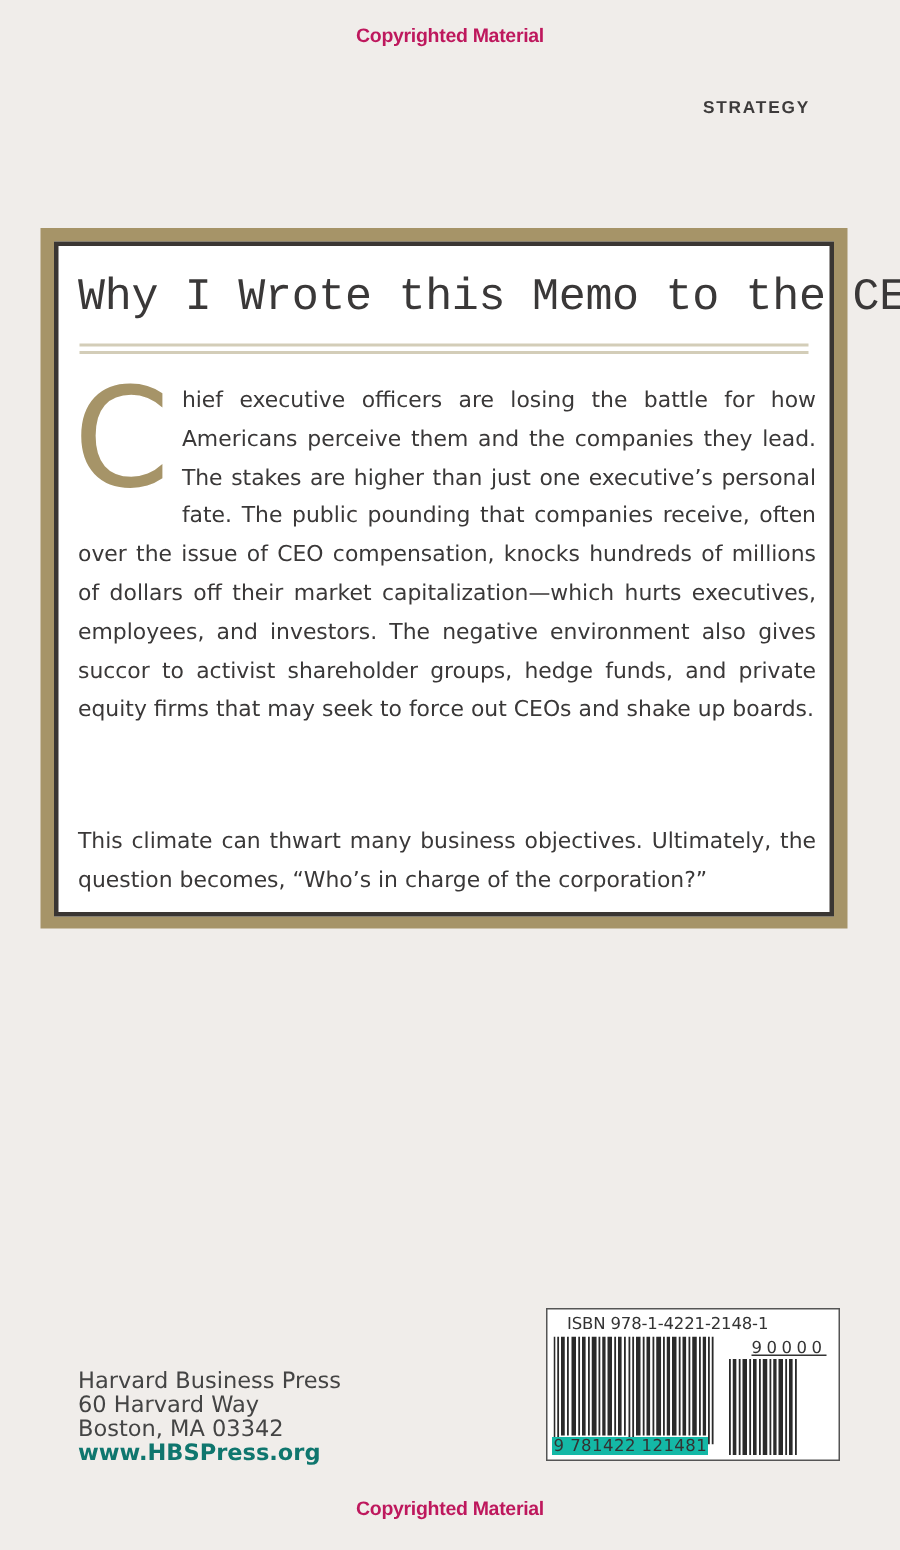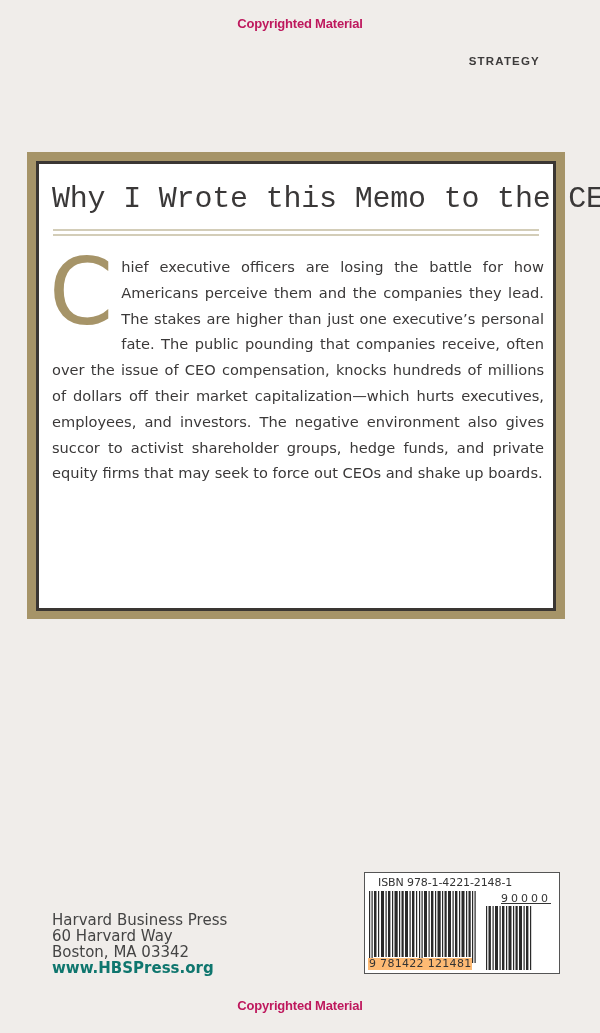--- a/index.html
+++ b/index.html
@@ -8,21 +8,21 @@
     font-family:"DejaVu Sans", sans-serif; color:#3a3838;
   }
   .copyright {
     position:absolute; left:0; width:600px; text-align:center;
     font-family:"Liberation Sans", sans-serif; font-weight:bold; font-size:13px;
     color:#be185d; letter-spacing:-0.2px;
   }
   .copyright.top { top:16px; }
   .copyright.bottom { top:998px; }
   .category {
-    position:absolute; top:55px; right:60px; font-family:"Liberation Sans", sans-serif;
+    position:absolute; top:66px; right:60px; font-family:"Liberation Sans", sans-serif;
     font-size:11.5px; font-weight:bold; letter-spacing:1.2px; color:#3d3b3b;
   }
   .frame-outer {
     position:absolute; left:27px; top:152px; width:538px; height:467px;
     background:#a69468; box-sizing:border-box;
   }
   .frame-inner {
     position:absolute; left:9px; top:9px; width:520px; height:450px;
     box-sizing:border-box; border:3px solid #3a3633; background:#ffffff;
   }
@@ -53,38 +53,39 @@
   }
   .isbn-text {
     position:absolute; left:13px; top:3px; font-size:11px; color:#333; white-space:nowrap; letter-spacing:-0.1px;
   }
   .addon-digits {
     position:absolute; right:8px; top:19px; font-size:11px; color:#333; letter-spacing:3px;text-decoration:underline;
   }
   .bars-main { position:absolute; left:4px; top:18px; width:107px; height:72px; }
   .bars-addon { position:absolute; left:121px; top:33px; width:47px; height:64px; }
   .human-digits {
-    position:absolute; left:3px; top:85px; font-size:11px; color:#333; background:#fdba74;
+    position:absolute; left:3px; top:85px; font-size:11px; color:#333; background:#14b8a6;
     white-space:nowrap; letter-spacing:0.3px; padding:0 1px; line-height:12px;
   }
 </style>
 </head>
 <body>
 
 <div class="copyright top">Copyrighted Material</div>
 <div class="category">STRATEGY</div>
 
 <div class="frame-outer">
   <div class="frame-inner">
     <div class="title">Why I Wrote this Memo to the CEO:</div>
     <div class="rule r1"></div>
     <div class="rule r2"></div>
     <div class="body-text para1">
       <span class="dropcap">C</span><span>hief executive officers are losing the battle for how Americans perceive them and the companies they lead. The stakes are higher than just one executive’s personal fate. The public pounding that companies receive, often over the issue of CEO compensation, knocks hundreds of millions of dollars off their market capitalization—which hurts executives, employees, and investors. The negative environment also gives succor to activist shareholder groups, hedge funds, and private equity firms that may seek to force out CEOs and shake up boards.</span>
     </div>
+    <div class="body-text para2">This climate can thwart many business objectives. Ultimately, the question becomes, “Who’s in charge of the corporation?”</div>
   </div>
 </div>
 
 <div class="imprint">
   <div>Harvard Business Press</div>
   <div>60 Harvard Way</div>
   <div>Boston, MA 03342</div>
   <div class="url">www.HBSPress.org</div>
 </div>
 

